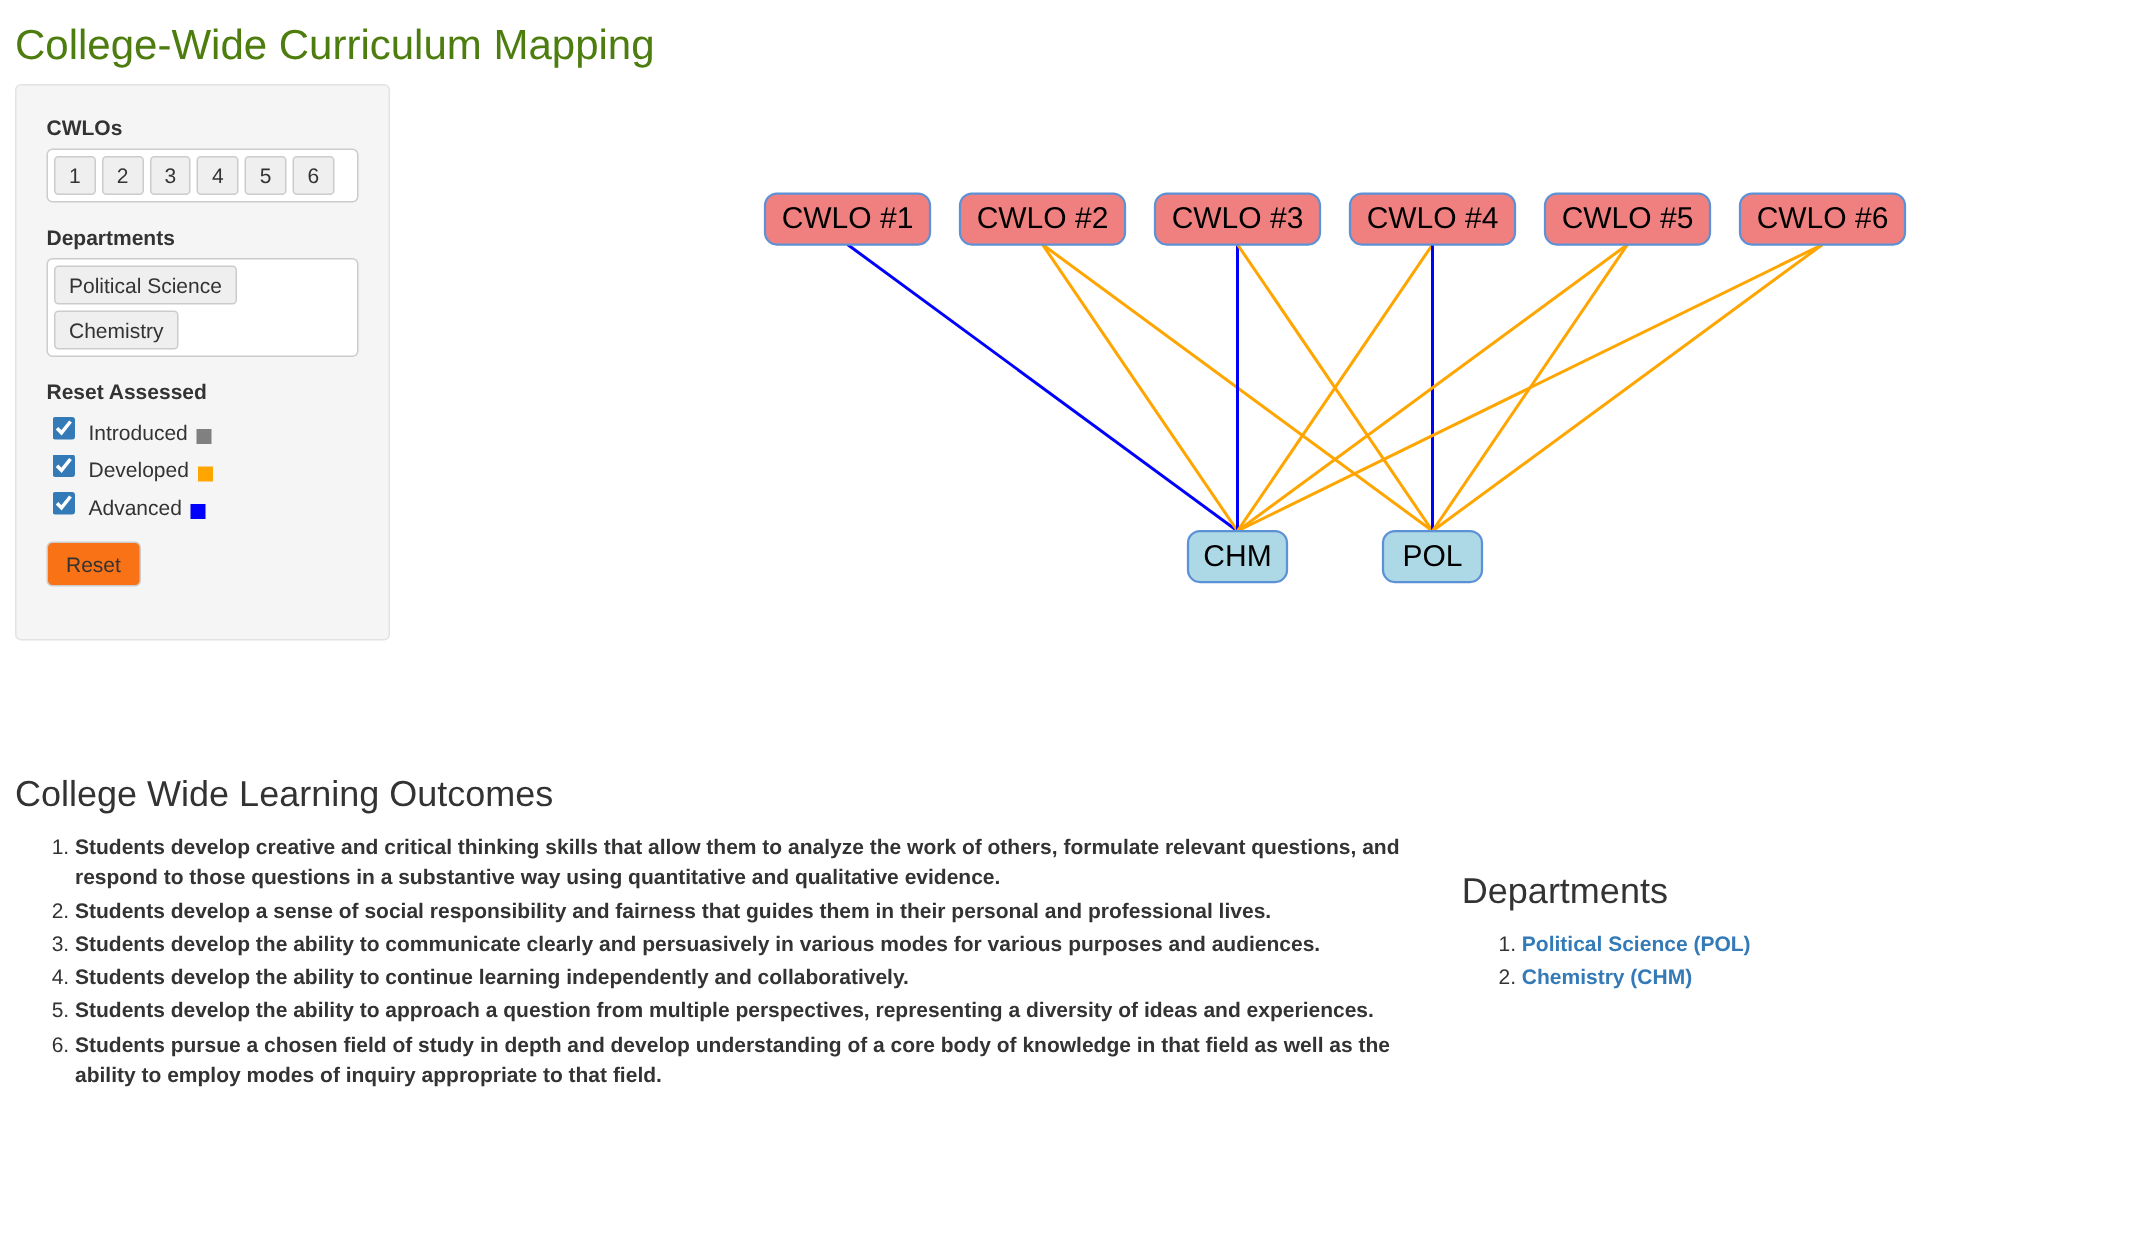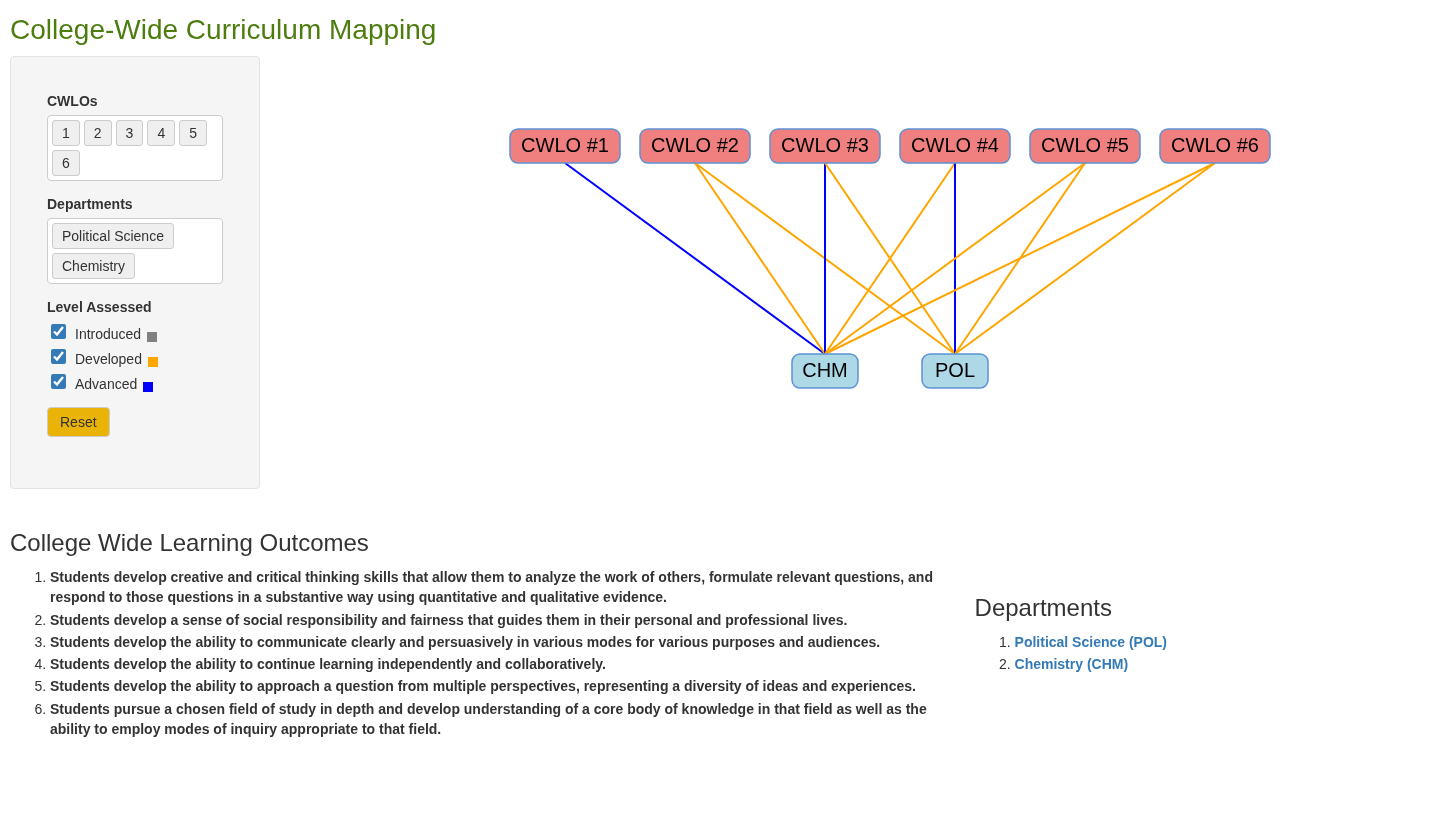--- a/index.html
+++ b/index.html
@@ -19,21 +19,21 @@
   .container {
     display: flex;
     align-items: flex-start;
     gap: 20px;
     padding: 0 10px;
   }
   .well {
     background: #f5f5f5;
     border: 1px solid #e3e3e3;
     border-radius: 4px;
-    padding: 36px;
+    padding: 20px;
     width: 250px;
     box-sizing: border-box;
   }
   .control-label {
     font-weight: 700;
     font-size: 14px;
     display: block;
     margin-bottom: 6px;
   }
   .form-group { margin-bottom: 15px; }
@@ -71,21 +71,21 @@
     width: 15px;
     height: 15px;
     cursor: pointer;
   }
   .swatch {
     width: 10px;
     height: 10px;
     display: inline-block;
   }
   .btn-default {
-    background: #eab308;
+    background: #f97316;
     border: 1px solid #ccc;
     border-radius: 4px;
     padding: 6px 12px;
     font-size: 14px;
     cursor: pointer;
     color: #333;
   }
   .graph-area {
     flex: 1;
     position: relative;
@@ -163,21 +163,21 @@
 
     <div class="form-group">
       <label class="control-label">Departments</label>
       <div class="btn-group" id="dept-buttons">
           <span class="toggle-btn">Political Science</span>
           <span class="toggle-btn">Chemistry</span>
         </div>
     </div>
 
     <div class="form-group">
-      <label class="control-label">Level Assessed</label>
+      <label class="control-label">Reset Assessed</label>
       <div id="level-checks">
           <div class="checkbox-row">
             <input type="checkbox" checked="" style="">
             <span>Introduced</span>
             <span class="swatch" style="background: rgb(128, 128, 128);"></span>
           </div>
           <div class="checkbox-row">
             <input type="checkbox" checked="" style="">
             <span>Developed</span>
             <span class="swatch" style="background: rgb(255, 165, 0);"></span>

